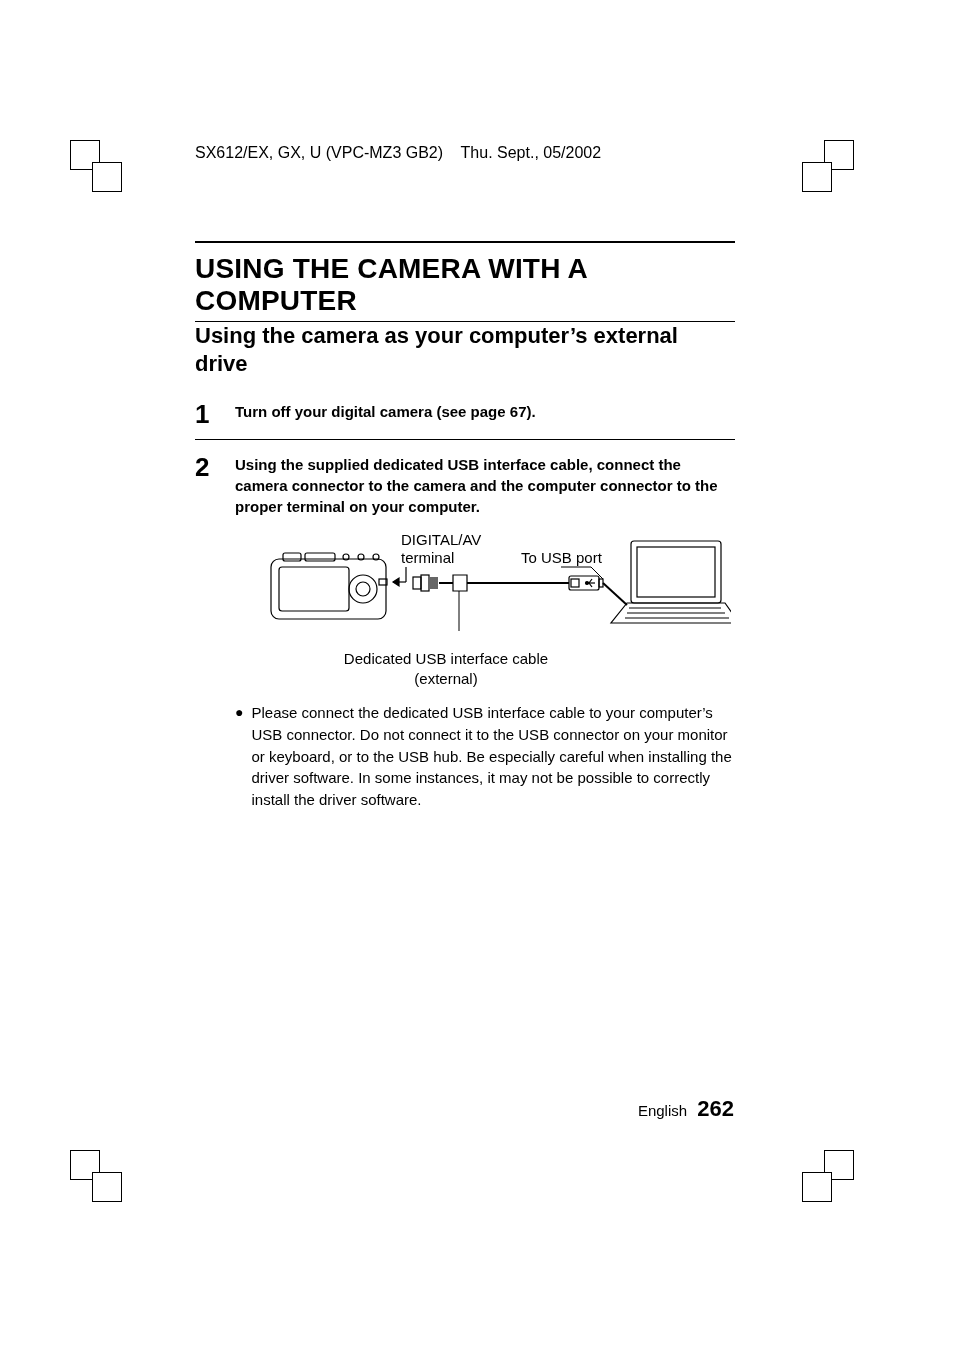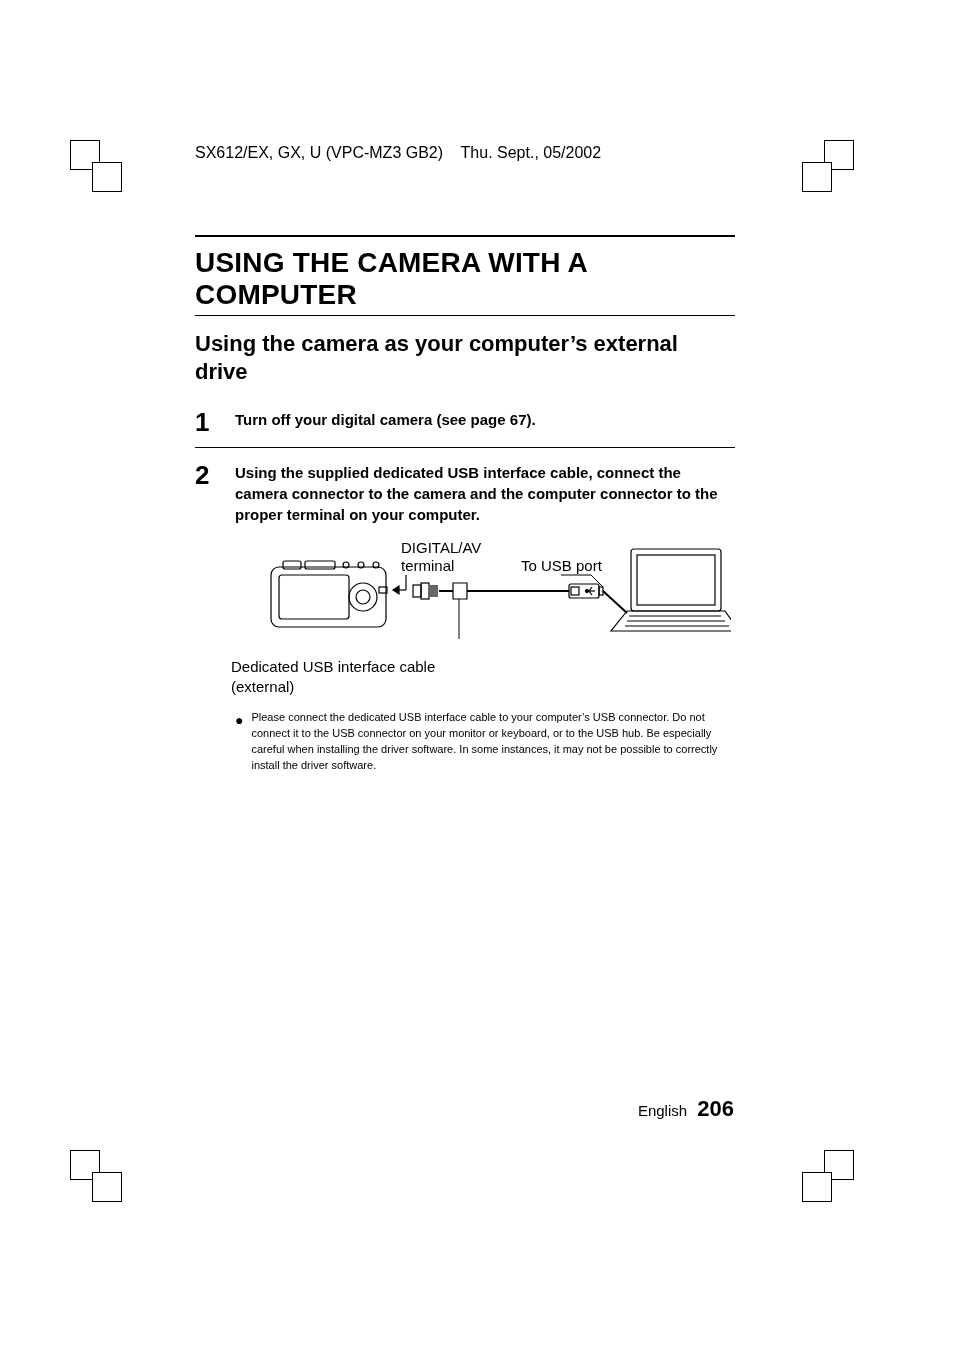--- a/index.html
+++ b/index.html
@@ -18,40 +18,40 @@
   .crop.tr .b { top: 22px; right: 22px; }
   .crop.bl { bottom: 150px; left: 70px; }
   .crop.bl .a { bottom: 22px; left: 0; }
   .crop.bl .b { bottom: 0; left: 22px; }
   .crop.br { bottom: 150px; right: 100px; }
   .crop.br .a { bottom: 22px; right: 0; }
   .crop.br .b { bottom: 0; right: 22px; }
 
   .header-line { position: absolute; top: 144px; left: 195px; font-size: 16px; }
 
-  .content { position: absolute; top: 235px; left: 195px; width: 540px; }
+  .content { position: absolute; top: 241px; left: 195px; width: 540px; }
   .rule-thick { border-top: 2px solid #000; margin-bottom: 10px; }
   .rule-thin-below { border-bottom: 1px solid #000; padding-bottom: 4px; }
 
   h1 { font-family: "Arial Black", Arial, sans-serif; font-weight: 900; font-size: 28px; letter-spacing: 0.2px; font-stretch: condensed; }
-  h2 { font-weight: bold; font-size: 22px; margin-top: 14px; line-height: 1.25; }
+  h2 { font-weight: bold; font-size: 22px; margin-top: 0; line-height: 1.25; }
 
   .steps { margin-top: 24px; }
   .step { display: flex; gap: 18px; }
   .step .num { font-size: 26px; font-weight: bold; line-height: 1; width: 22px; flex: 0 0 22px; }
   .step .body { flex: 1; font-size: 15px; font-weight: bold; line-height: 1.4; }
   .step-sep { border-top: 1px solid #000; margin: 12px 0 14px 0; }
 
   .figure { margin: 14px 0 8px 36px; }
   .fig-svg { display: block; }
-  .fig-caption { text-align: left; font-size: 15px; font-weight: normal; line-height: 1.3; margin-top: 6px; width: 430px; margin-left: 36px; }
+  .fig-caption { text-align: center; font-size: 15px; font-weight: normal; line-height: 1.3; margin-top: 6px; width: 430px; margin-left: 36px; }
 
   .bullet-block { margin-top: 14px; margin-left: 40px; display: flex; gap: 8px; }
   .bullet-dot { flex: 0 0 auto; font-size: 14px; line-height: 1.45; }
-  .bullet-text { font-size: 11px; font-weight: normal; line-height: 1.45; }
+  .bullet-text { font-size: 15px; font-weight: normal; line-height: 1.45; }
 
   .footer { position: absolute; bottom: 230px; right: 220px; font-size: 15px; }
   .footer .pg { font-size: 22px; font-weight: bold; margin-left: 6px; }
 </style>
 </head>
 <body>
 
 <div class="page">
 
   <div class="crop tl">
@@ -172,16 +172,16 @@
 
       <div class="bullet-block">
         <div class="bullet-dot">●</div>
         <div class="bullet-text">Please connect the dedicated USB interface cable to your computer’s USB connector. Do not connect it to the USB connector on your monitor or keyboard, or to the USB hub. Be especially careful when installing the driver software. In some instances, it may not be possible to correctly install the driver software.</div>
       </div>
     </div>
   </div>
 
   <div class="footer">
     <span>English</span>
-    <span class="pg">206</span>
+    <span class="pg">262</span>
   </div>
 
 </div>
 
 </body></html>

